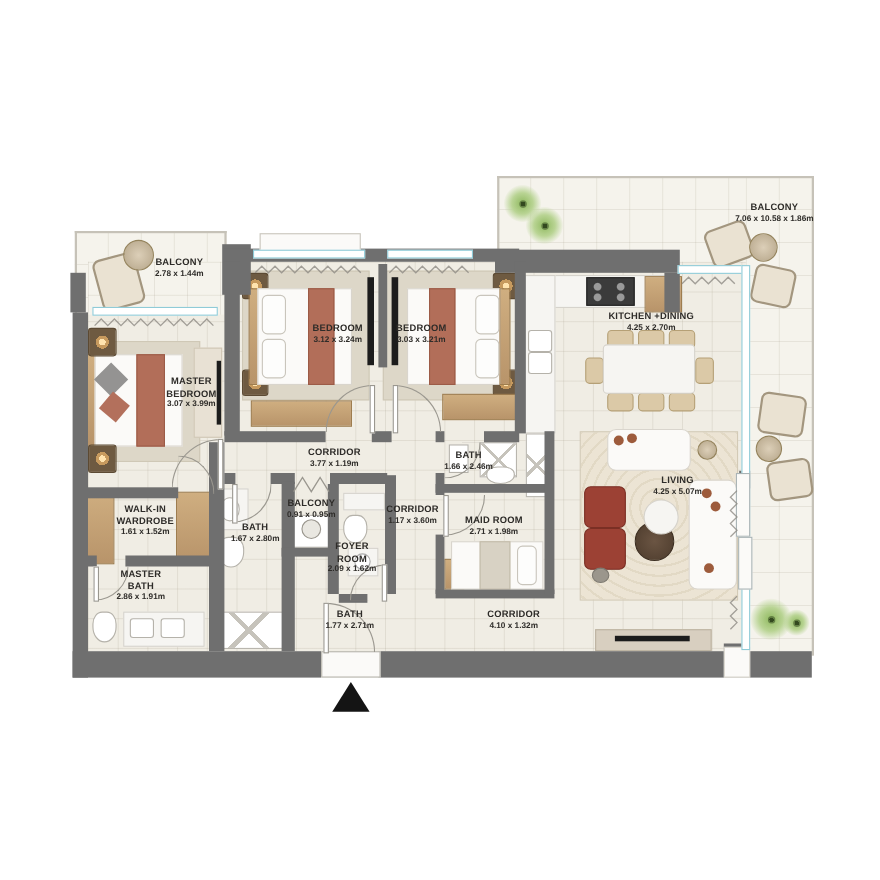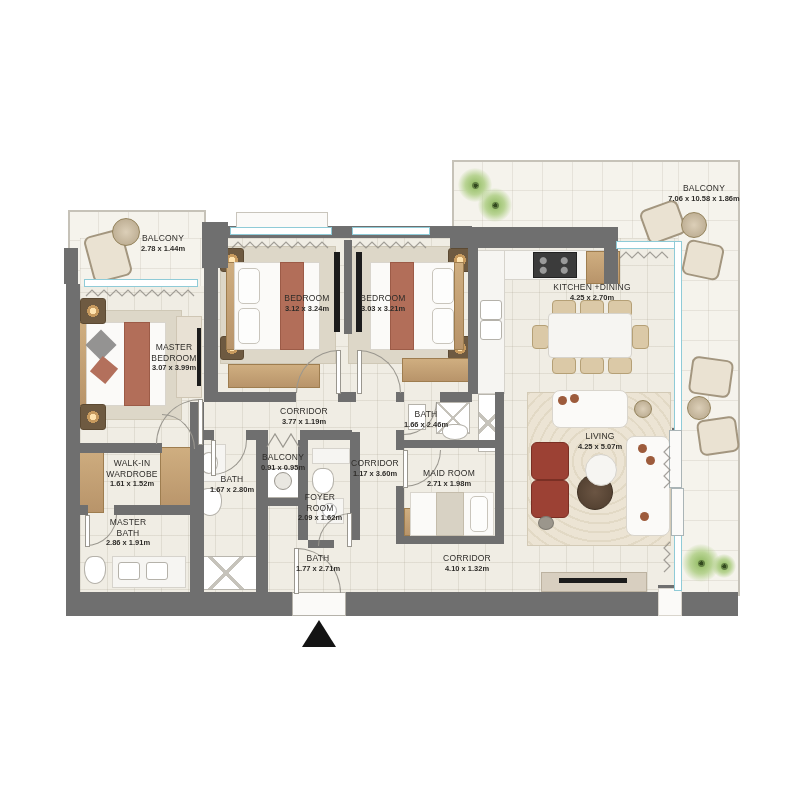--- a/index.html
+++ b/index.html
@@ -38,21 +38,21 @@
         border:1px solid #5c4a33;border-radius:3px;}
   .arc-tr{border-top:1.5px solid #9a978f;border-right:1.5px solid #9a978f;border-top-right-radius:100%;}
   .arc-tl{border-top:1.5px solid #9a978f;border-left:1.5px solid #9a978f;border-top-left-radius:100%;}
   .arc-br{border-bottom:1.5px solid #9a978f;border-right:1.5px solid #9a978f;border-bottom-right-radius:100%;}
   .leaf{background:#fff;border:1px solid #9a978f;}
   .plant{background:radial-gradient(circle,#8fb95f 0%,#b9d494 40%,rgba(185,212,148,0) 72%);border-radius:50%;}
   .pcore{position:absolute;left:50%;top:50%;width:7px;height:7px;margin:-3px 0 0 -3px;
          background:radial-gradient(circle,#33491f 0 2px,rgba(51,73,31,.55) 2px 3px,transparent 4px);}
   .lbl{position:absolute;transform:translate(-50%,-50%);text-align:center;z-index:60;
        color:#2e2c29;pointer-events:none;}
-  .rn{font-size:8.5px;font-weight:normal;letter-spacing:.2px;white-space:pre-line;line-height:1.25;}
+  .rn{font-size:8.5px;font-weight:bold;letter-spacing:.2px;white-space:pre-line;line-height:1.25;}
   .rd{font-size:7.5px;font-weight:bold;line-height:1.3;}
   .tri{width:0;height:0;border-left:17px solid transparent;border-right:17px solid transparent;
        border-bottom:27px solid #141414;}
   .pill{background:#fdfdfc;border:1px solid #c9c5bc;border-radius:5px;}
   .dot{background:#9d5b3c;border-radius:50%;}
   svg{position:absolute;overflow:visible;}
 </style>
 </head>
 <body>
 
@@ -307,21 +307,21 @@
     <div class="rd">7.06 x 10.58 x 1.86m</div>
   </div>
   <div class="lbl" style="left:304px;top:416px">
     <div class="rn">CORRIDOR</div>
     <div class="rd">3.77 x 1.19m</div>
   </div>
   <div class="lbl" style="left:426px;top:419px">
     <div class="rn">BATH</div>
     <div class="rd">1.66 x 2.46m</div>
   </div>
-  <div class="lbl" style="left:600px;top:441px">
+  <div class="lbl" style="left:616px;top:441px">
     <div class="rn">LIVING</div>
     <div class="rd">4.25 x 5.07m</div>
   </div>
   <div class="lbl" style="left:132px;top:473px">
     <div class="rn">WALK-IN
 WARDROBE</div>
     <div class="rd">1.61 x 1.52m</div>
   </div>
   <div class="lbl" style="left:232px;top:484px">
     <div class="rn">BATH</div>

